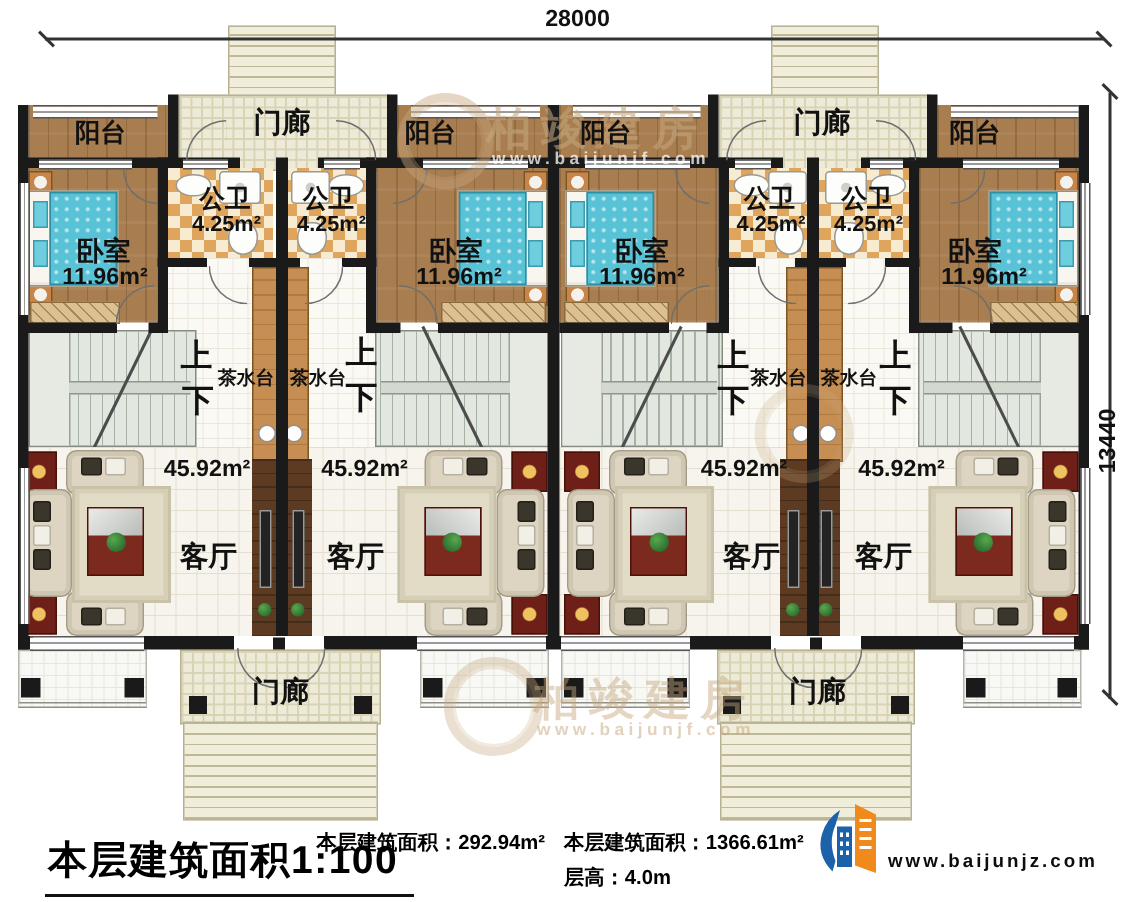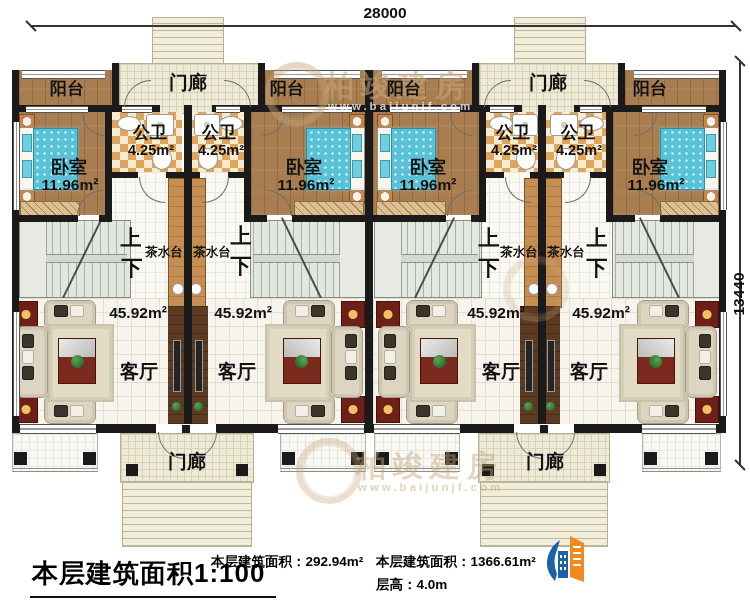--- a/index.html
+++ b/index.html
@@ -463,14 +463,15 @@
         <rect x="21" y="27" width="2" height="3" fill="#fff"></rect>
       <rect x="17" y="33" width="2" height="3" fill="#fff"></rect>
         <rect x="21" y="33" width="2" height="3" fill="#fff"></rect>
       <path d="M27 2 L41 9 V48 L27 43 Z" fill="#f08a1d"></path>
       <rect x="30" y="12" width="8" height="2" fill="#fff"></rect>
         <rect x="30" y="18" width="8" height="2" fill="#fff"></rect>
       <rect x="30" y="24" width="8" height="2" fill="#fff"></rect>
         <rect x="30" y="30" width="8" height="2" fill="#fff"></rect>
     </svg>
   </div>
+  <div class="logo-url">www.baijunjz.com</div>
 
 </div>
 
 </body></html>

